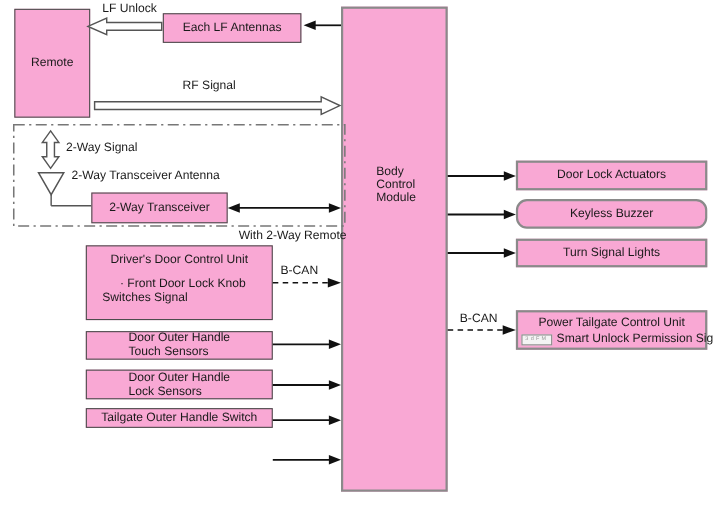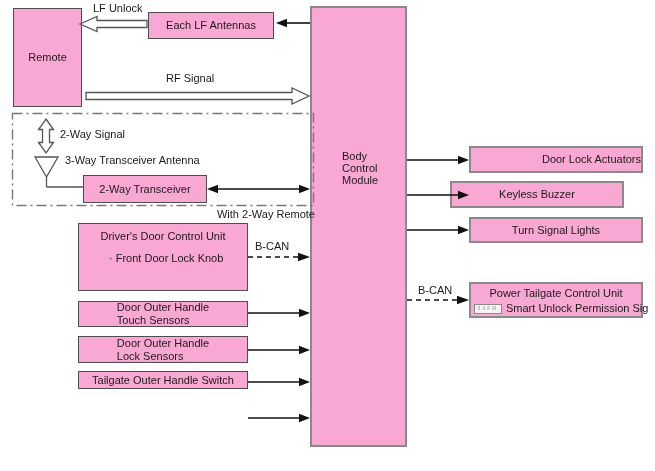--- a/index.html
+++ b/index.html
@@ -113,20 +113,21 @@
   </div>
 
   <div class="box" style="left:83px;top:175px;width:124px;height:28px;">
     <span>2-Way Transceiver</span>
   </div>
 
   <div class="box col" id="drivers-door-box" style="left:78px;top:223px;width:170px;height:68px;">
     <div class="title">Driver's Door Control Unit</div>
     <div class="sub">
       <div class="l1">· Front Door Lock Knob</div>
+      <div class="l2">Switches Signal</div>
     </div>
   </div>
 
   <div class="box" style="left:78px;top:301px;width:170px;height:26px;">
     <span style="text-align:left;"><span>Door Outer Handle</span><br><span>Touch Sensors</span></span>
   </div>
 
   <div class="box" style="left:78px;top:336px;width:170px;height:27px;">
     <span style="text-align:left;"><span>Door Outer Handle</span><br><span>Lock Sensors</span></span>
   </div>
@@ -137,41 +138,41 @@
 
 
   <div class="box gray" id="bcm-box" style="left:310px;top:6px;width:97px;height:441px;">
     <div class="bcm-text">
       <div>Body</div>
       <div>Control</div>
       <div>Module</div>
     </div>
   </div>
 
-  <div class="box gray" style="left:469px;top:146px;width:174px;height:27px;justify-content:flex-end;">
+  <div class="box gray" style="left:469px;top:146px;width:174px;height:27px;">
     <span>Door Lock Actuators</span>
   </div>
 
-  <div class="box gray" style="left:450px;top:181px;width:174px;height:27px;">
+  <div class="box gray" style="left:469px;top:181px;width:174px;height:27px;border-radius:10px;">
     <span>Keyless Buzzer</span>
   </div>
 
   <div class="box gray" style="left:469px;top:217px;width:174px;height:26px;">
     <span>Turn Signal Lights</span>
   </div>
 
   <div class="box gray col" id="power-tailgate-box" style="left:469px;top:282px;width:174px;height:36px;overflow:visible;">
     <div class="title">Power Tailgate Control Unit</div>
     <div class="row2">
       <span class="micro-badge">3dFM</span>
       <span class="sig">Smart Unlock Permission Sig</span>
     </div>
   </div>
 
   <div class="lbl" style="left:93px;top:2px;">LF Unlock</div>
   <div class="lbl" style="left:166px;top:72px;">RF Signal</div>
   <div class="lbl" style="left:60px;top:128px;">2-Way Signal</div>
-  <div class="lbl" style="left:65px;top:154px;">3-Way Transceiver Antenna</div>
+  <div class="lbl" style="left:65px;top:154px;">2-Way Transceiver Antenna</div>
   <div class="lbl" style="left:315px;top:208px;transform:translateX(-100%);">With 2-Way Remote</div>
   <div class="lbl" style="left:255px;top:240px;">B-CAN</div>
   <div class="lbl" style="left:418px;top:284px;">B-CAN</div>
 
 </div>
 
 </body></html>

